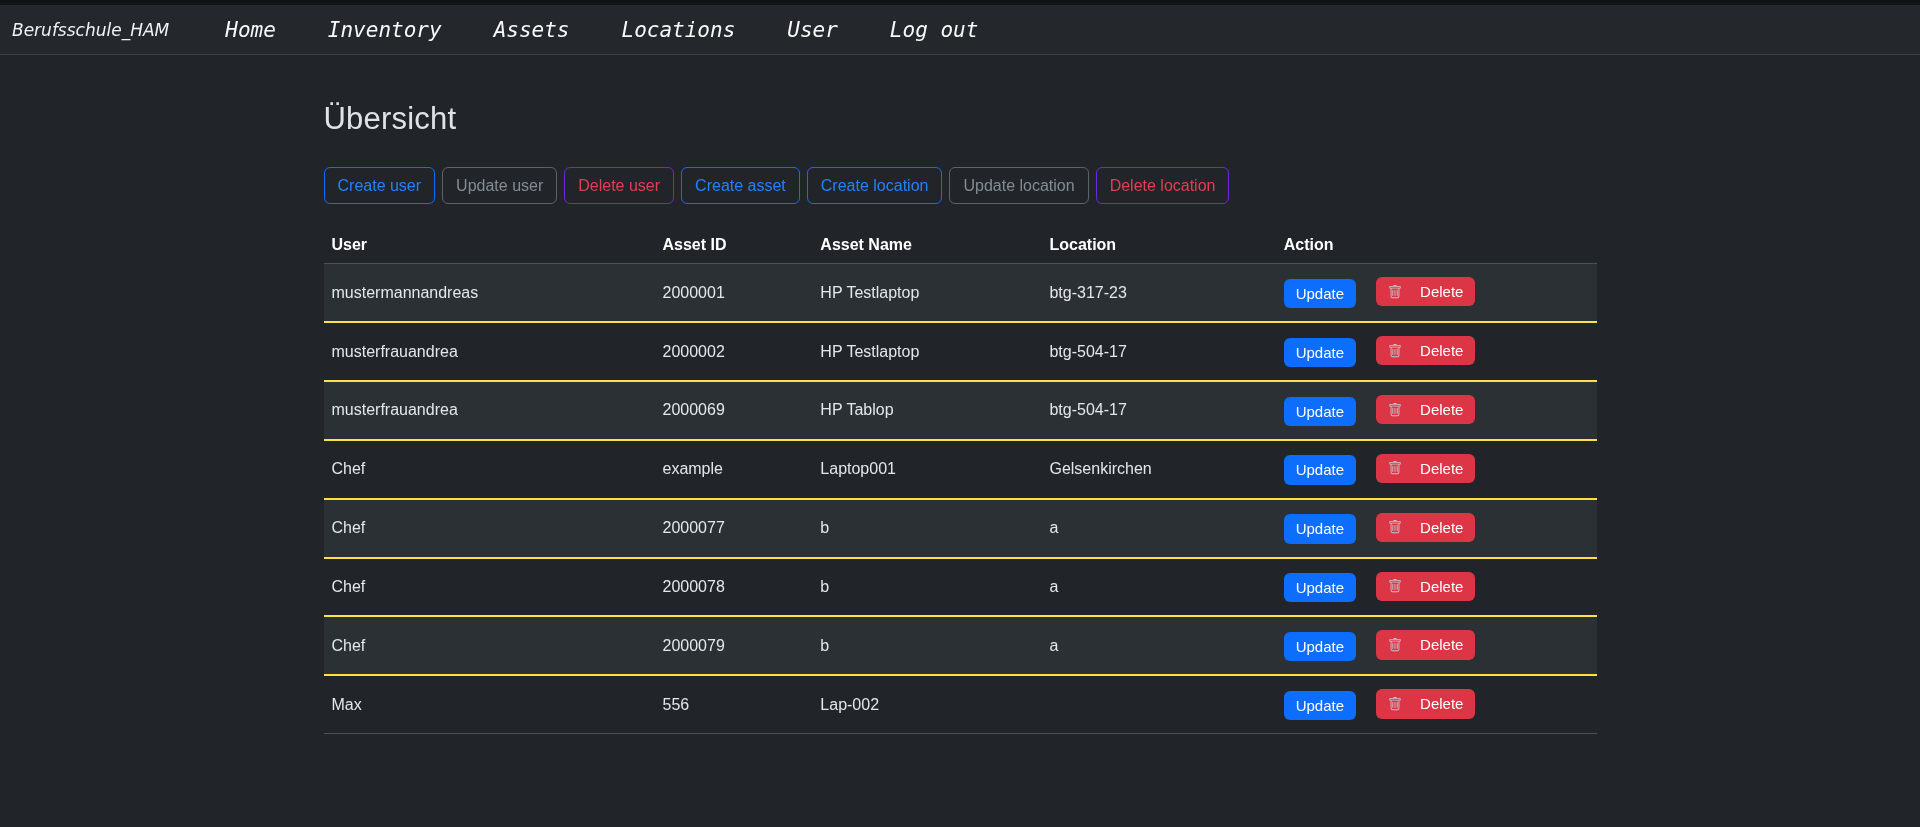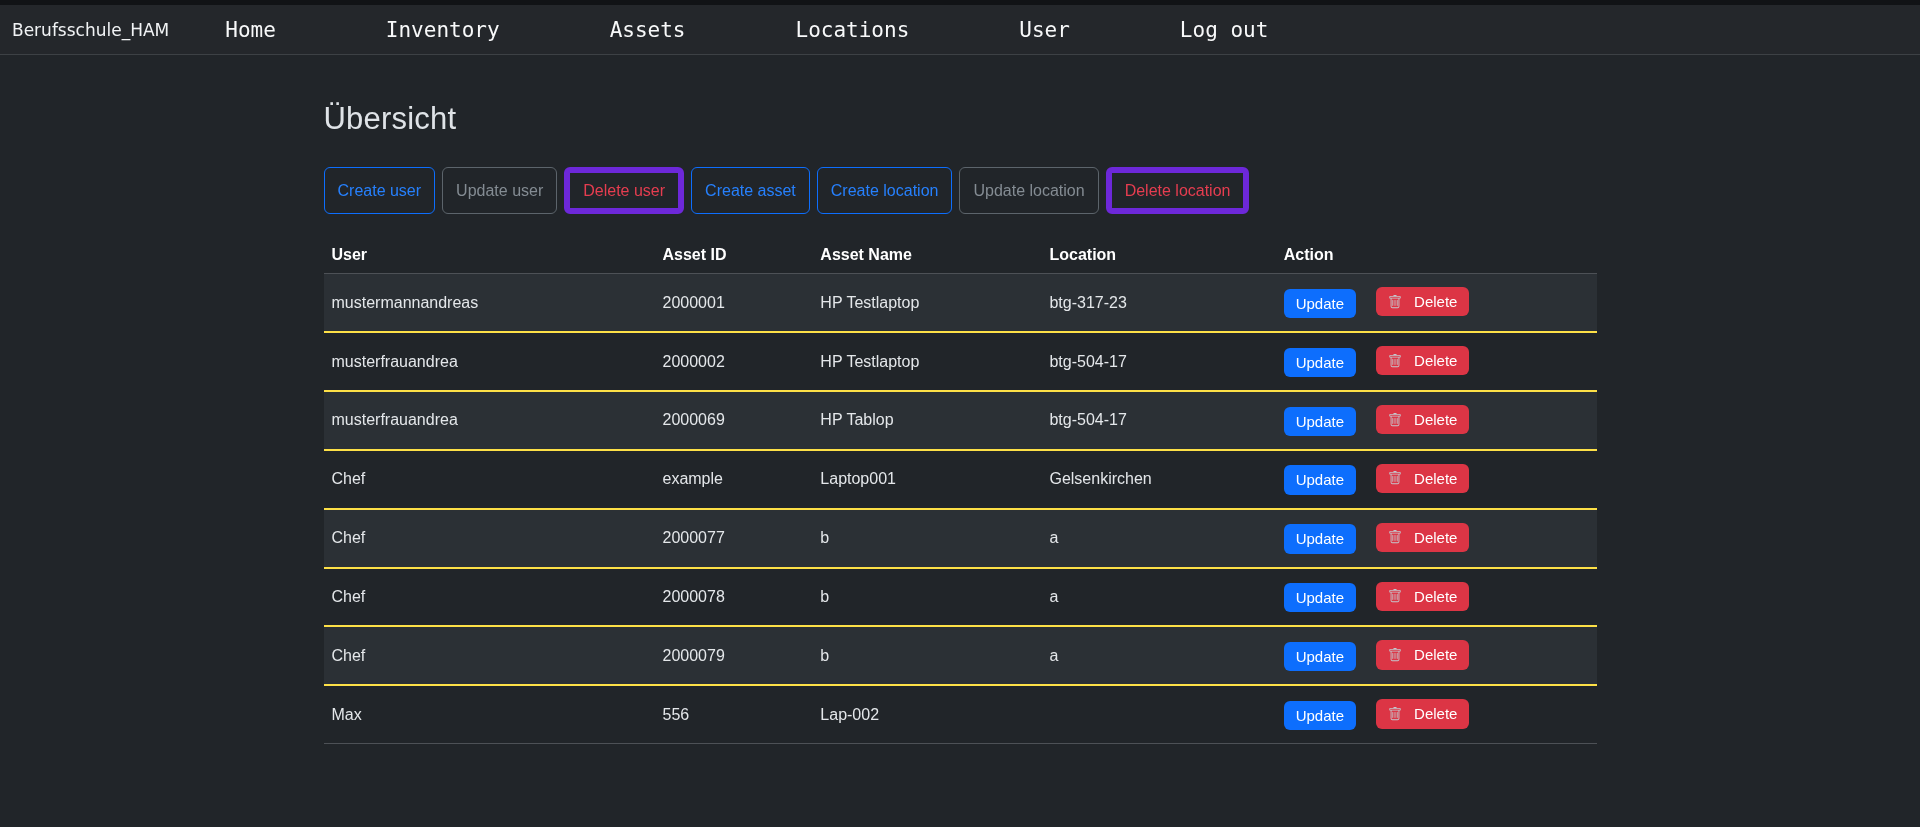--- a/index.html
+++ b/index.html
@@ -5,60 +5,60 @@
   * { margin:0; padding:0; box-sizing:border-box; }
   html,body { width:1920px; height:827px; overflow:hidden; }
   body {
     background:#212529;
     font-family:"Liberation Sans","DejaVu Sans",sans-serif;
     color:#dee2e6;
   }
   .top-strip { height:5px; background:#111316; }
   .navbar {
     height:50px; background:#24272b; border-bottom:1px solid #3d4145;
-    display:flex; align-items:center; padding:0 12px;
+    display:flex; align-items:center; padding:0 12px;font-style:italic;
   }
   .navbar-brand {
     color:#f1f3f5; font-size:17px; text-decoration:none; margin-right:56px;
     font-family:"DejaVu Sans",sans-serif;
   }
-  .nav-links { display:flex; align-items:center; gap:110px; }
+  .nav-links { display:flex; align-items:center; gap:52px; }
   .nav-link {
     font-family:"DejaVu Sans Mono","Liberation Mono",monospace;
     color:#f8f9fa; font-size:21px; text-decoration:none; white-space:nowrap;
   }
   .container { width:1273px; margin:0 auto; padding-top:46px; }
   .page-title { font-size:31px; font-weight:500; color:#dfe3e7; letter-spacing:.2px; }
   .toolbar { margin-top:30px; display:flex; gap:7px; }
   .btn {
     font-family:inherit; cursor:pointer; border-radius:6px; background:transparent;
     font-size:16px; padding:8px 13px; line-height:1.2; white-space:nowrap;
   }
   .btn.outline-primary   { border:1px solid #0d6efd; color:#2680fd; }
   .btn.outline-secondary { border:1px solid #5c646b; color:#848c93; }
-  .btn.outline-danger    { border:6px solid #6d28d9; color:#e63d50; }
+  .btn.outline-danger    { border:1px solid #6d28d9; color:#e63d50; }
   table.assets { margin-top:26px; width:100%; border-collapse:collapse; font-size:16px; }
   table.assets th {
     text-align:left; color:#ffffff; font-weight:700; padding:6px 8px 9px 8px;
     border-bottom:1px solid #4d5156;
   }
   table.assets td {
     padding:13px 8px; color:#e4e7ea; border-top:2px solid #fde047; vertical-align:middle;
   }
   table.assets tbody tr:first-child td { border-top:none; }
   table.assets tbody tr:nth-child(odd) { background:#2b3035; }
   table.assets { border-bottom:1px solid #4d5156; }
   th.col-user { width:26%; } th.col-assetid { width:12.4%; } th.col-assetname { width:18%; }
   th.col-location { width:18.4%; } th.col-action { width:25.2%; }
   .btn-sm {
     border:none; border-radius:6px; color:#fff; font-size:15px; padding:6px 12px;
     cursor:pointer; line-height:1.15; font-family:inherit;
   }
   .btn-update { background:#0d6efd; margin-right:20px; }
-  .btn-delete { background:#dc3545; display:inline-flex; align-items:center; gap:12px; }
+  .btn-delete { background:#dc3545; display:inline-flex; align-items:center; gap:18px; }
   .trash-icon { display:inline-flex; }
 </style>
 </head>
 <body>
 
 <div class="top-strip"></div>
 
 <nav class="navbar">
   <a href="#" class="navbar-brand">Berufsschule_HAM</a>
   <div class="nav-links">

